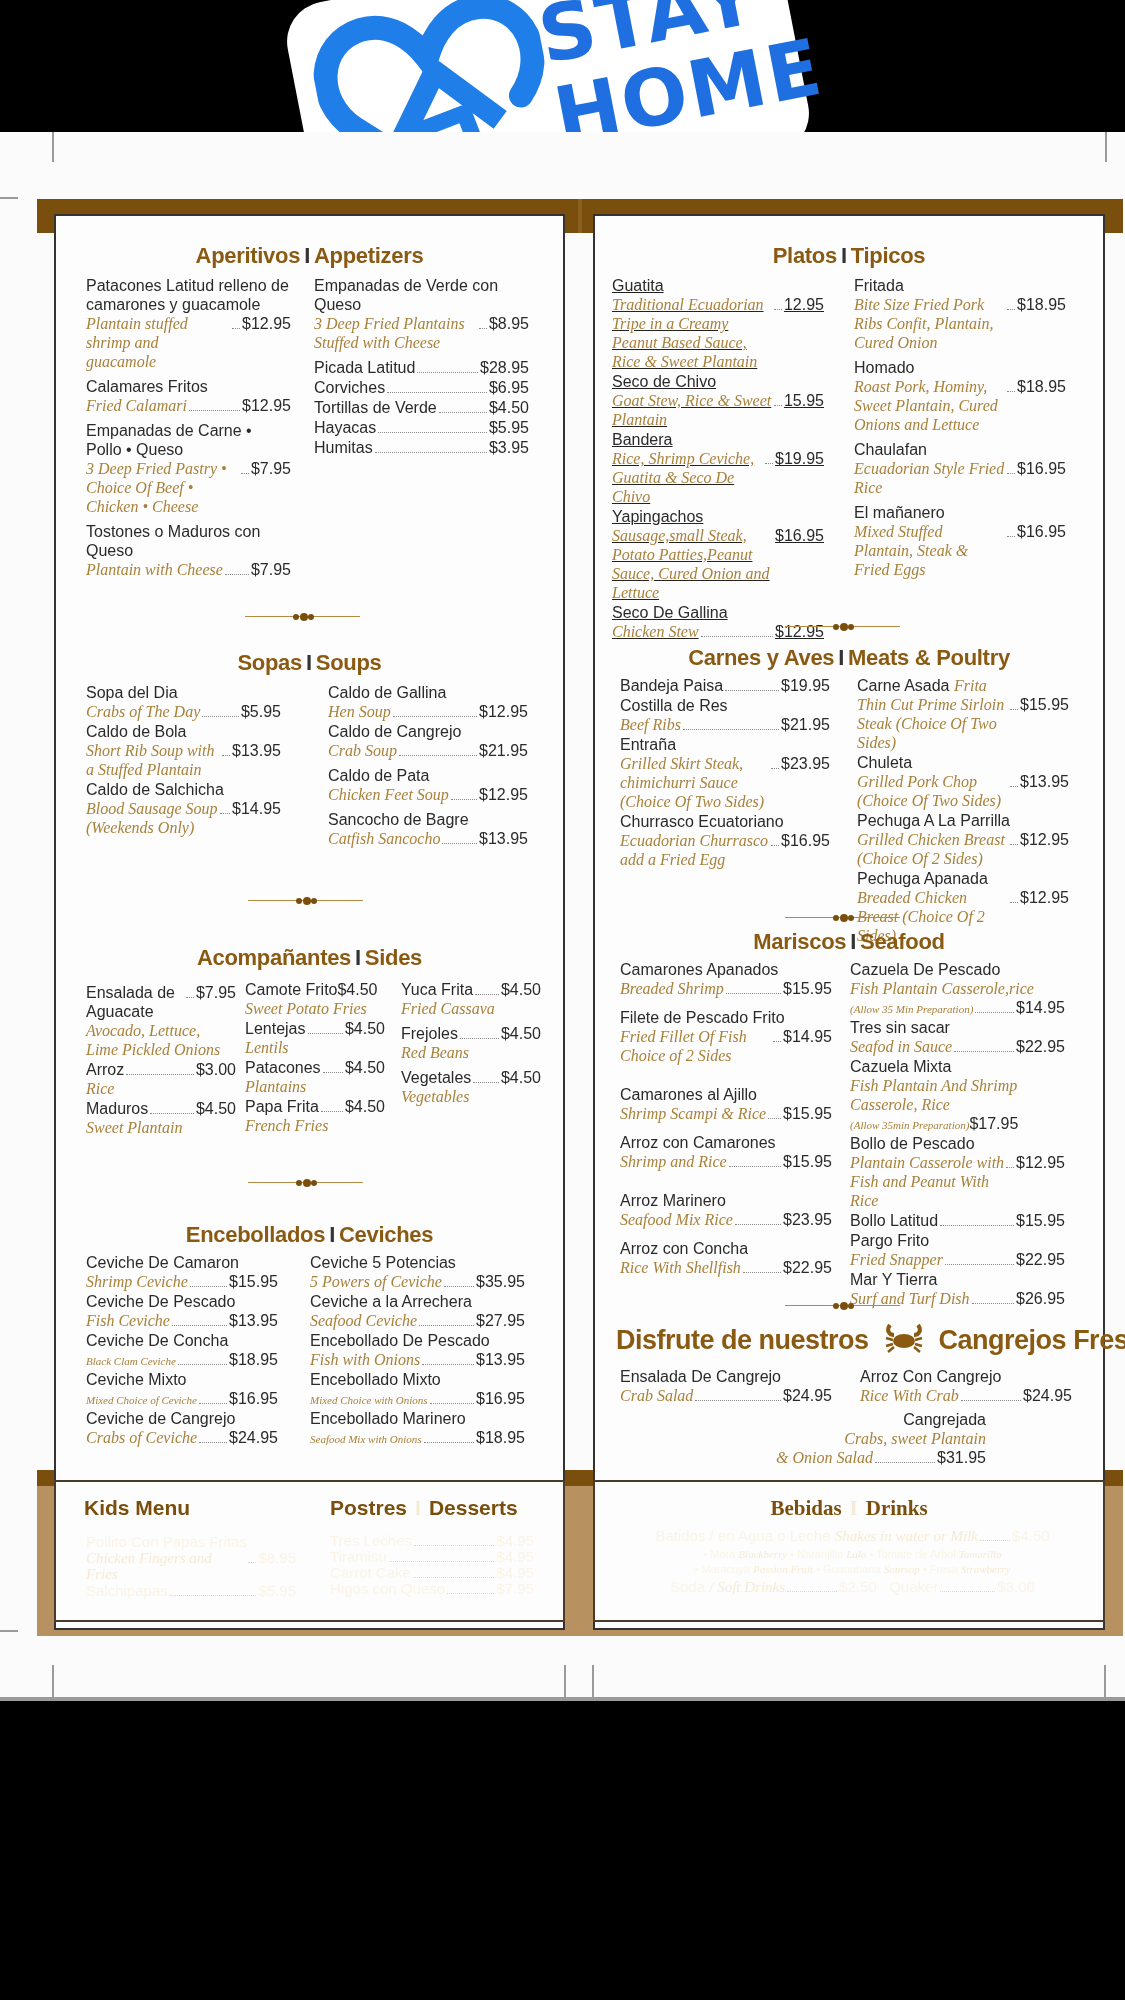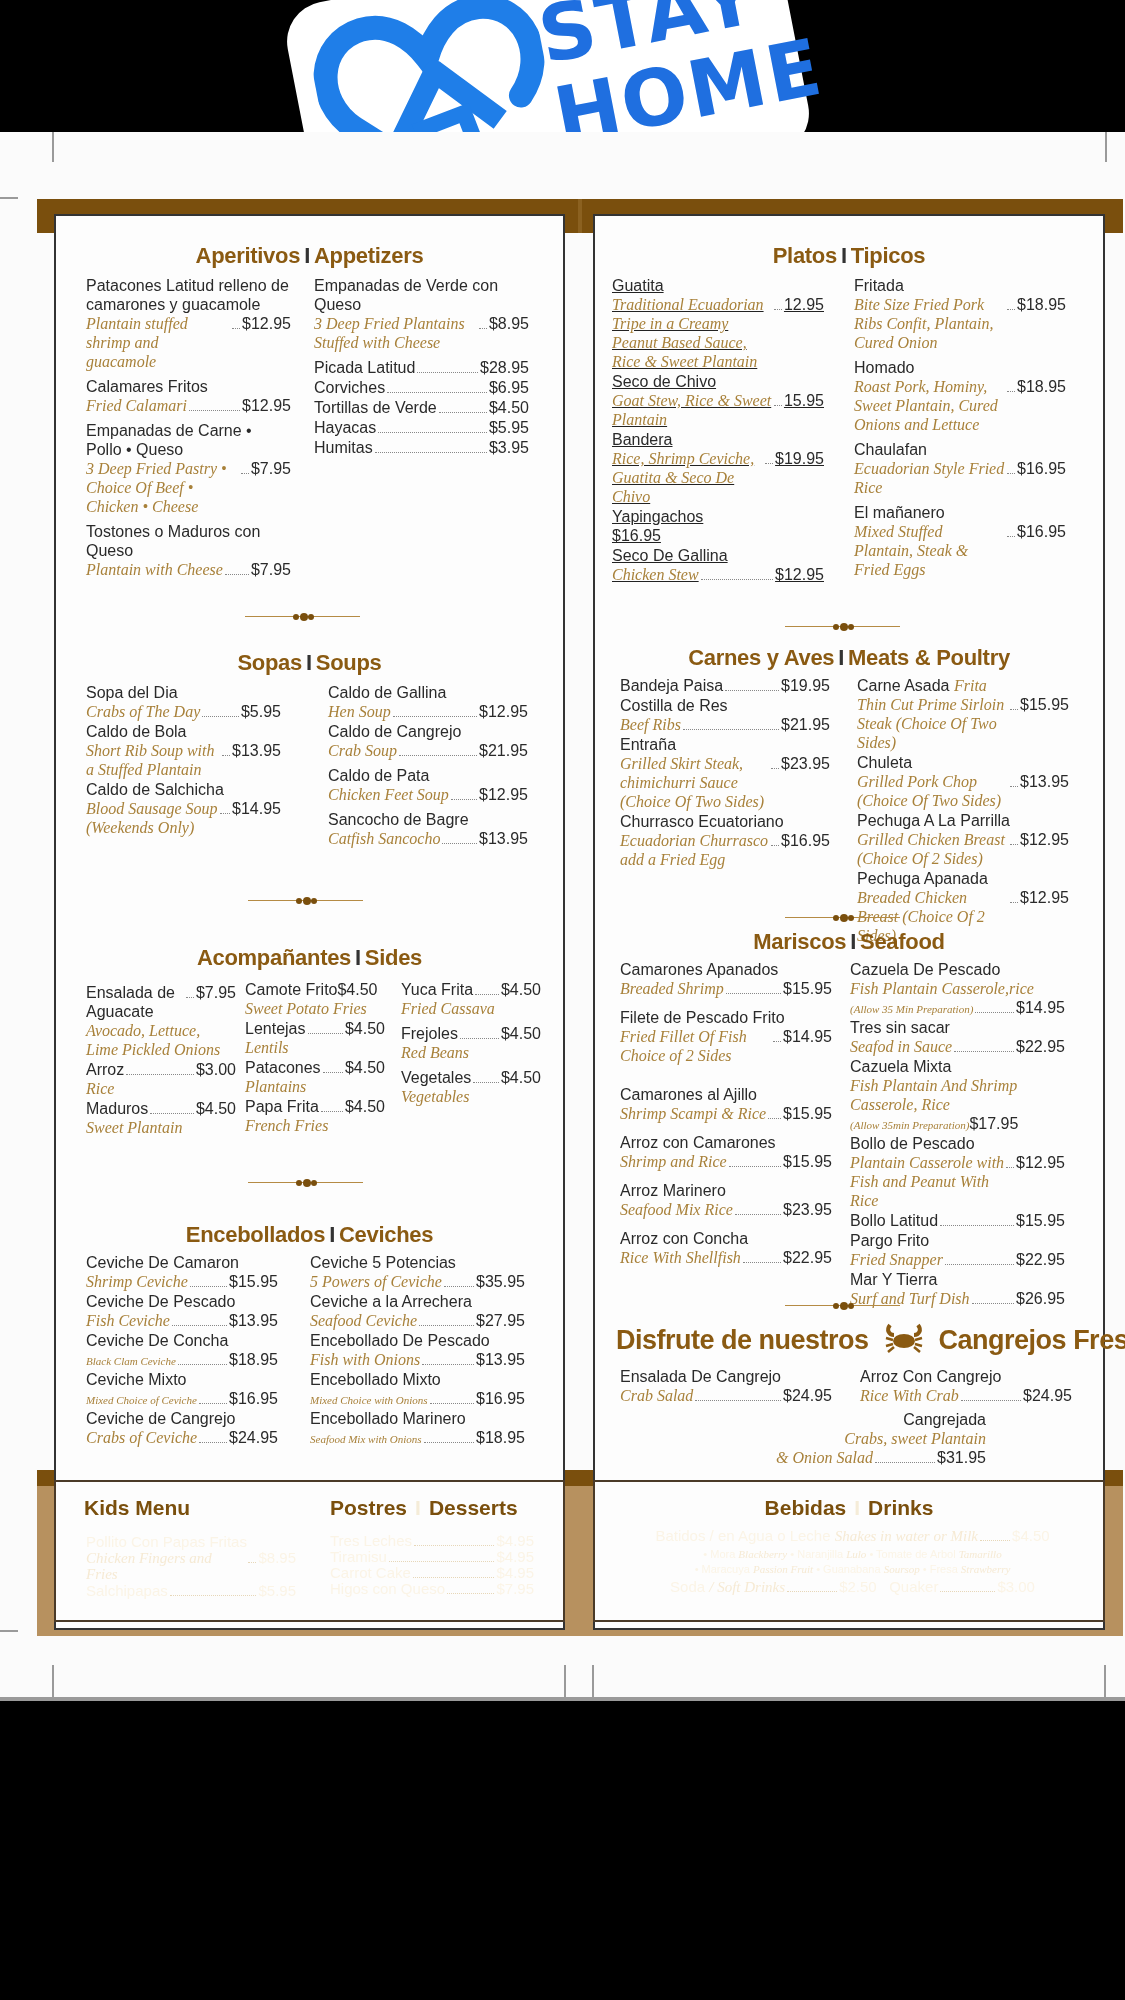--- a/index.html
+++ b/index.html
@@ -452,20 +452,21 @@
       <span class="name">Bandera</span>
       <div class="price-line">
         <span class="desc">Rice, Shrimp Ceviche, Guatita &amp; Seco De Chivo</span>
         <span class="dots"></span>
         <span class="price">$19.95</span>
       </div>
     </div>
   <div class="item tight">
       <span class="name">Yapingachos</span>
       <div class="price-line">
+        <span class="desc">Sausage,small Steak, Potato Patties,Peanut Sauce, Cured Onion and Lettuce</span>
         <span class="price">$16.95</span>
       </div>
     </div>
   <div class="item tight">
       <span class="name">Seco De Gallina</span>
       <div class="price-line">
         <span class="desc">Chicken Stew</span>
         <span class="dots"></span>
         <span class="price">$12.95</span>
       </div>
@@ -609,21 +610,21 @@
       </div>
     </div>
   <div class="item" style="margin-bottom:10px">
       <span class="name">Camarones al Ajillo</span>
       <div class="price-line">
         <span class="desc">Shrimp Scampi &amp; Rice</span>
         <span class="dots"></span>
         <span class="price">$15.95</span>
       </div>
     </div>
-  <div class="item" style="margin-bottom:10px">
+  <div class="item" style="margin-bottom:20px">
       <span class="name">Arroz con Camarones</span>
       <div class="price-line">
         <span class="desc">Shrimp and Rice</span>
         <span class="dots"></span>
         <span class="price">$15.95</span>
       </div>
     </div>
   <div class="item" style="margin-bottom:10px">
       <span class="name">Arroz Marinero</span>
       <div class="price-line">
@@ -779,21 +780,21 @@
       <span class="dots"></span>
       <span class="price">$4.95</span>
     </div>
   <div class="price-line">
       <span class="name" style="color:#fbf4e6">Higos con Queso</span>
       <span class="dots"></span>
       <span class="price">$7.95</span>
     </div>
 </div>
 
-<div class="bt" style="left:593px;width:512px;top:1496px;text-align:center;">
+<div class="bt" style="left:593px;width:512px;top:1496px;text-align:center;font-family:Liberation Serif, serif;">
   <span>Bebidas</span><span class="sep">I</span><span>Drinks</span>
 </div>
 <div class="bcol" style="left:620px;top:1528px;width:465px;text-align:center;">
   <div class="price-line" style="justify-content:center;">
     <span class="name" style="color:#fbf4e6">Batidos / en Agua o Leche</span>&nbsp;<span class="desc">Shakes in water or Milk</span><span class="dots" style="flex:0 0 30px"></span><span class="price">$4.50</span>
   </div>
   <div class="small" style="margin-top:2px;">
     <span>• Mora</span> <span class="desc" style="display:inline">Blackberry</span>
     <span>• Naranjilla</span> <span class="desc" style="display:inline">Lulo</span>
     <span>• Tomate de Arbol</span> <span class="desc" style="display:inline">Tamarillo</span>

